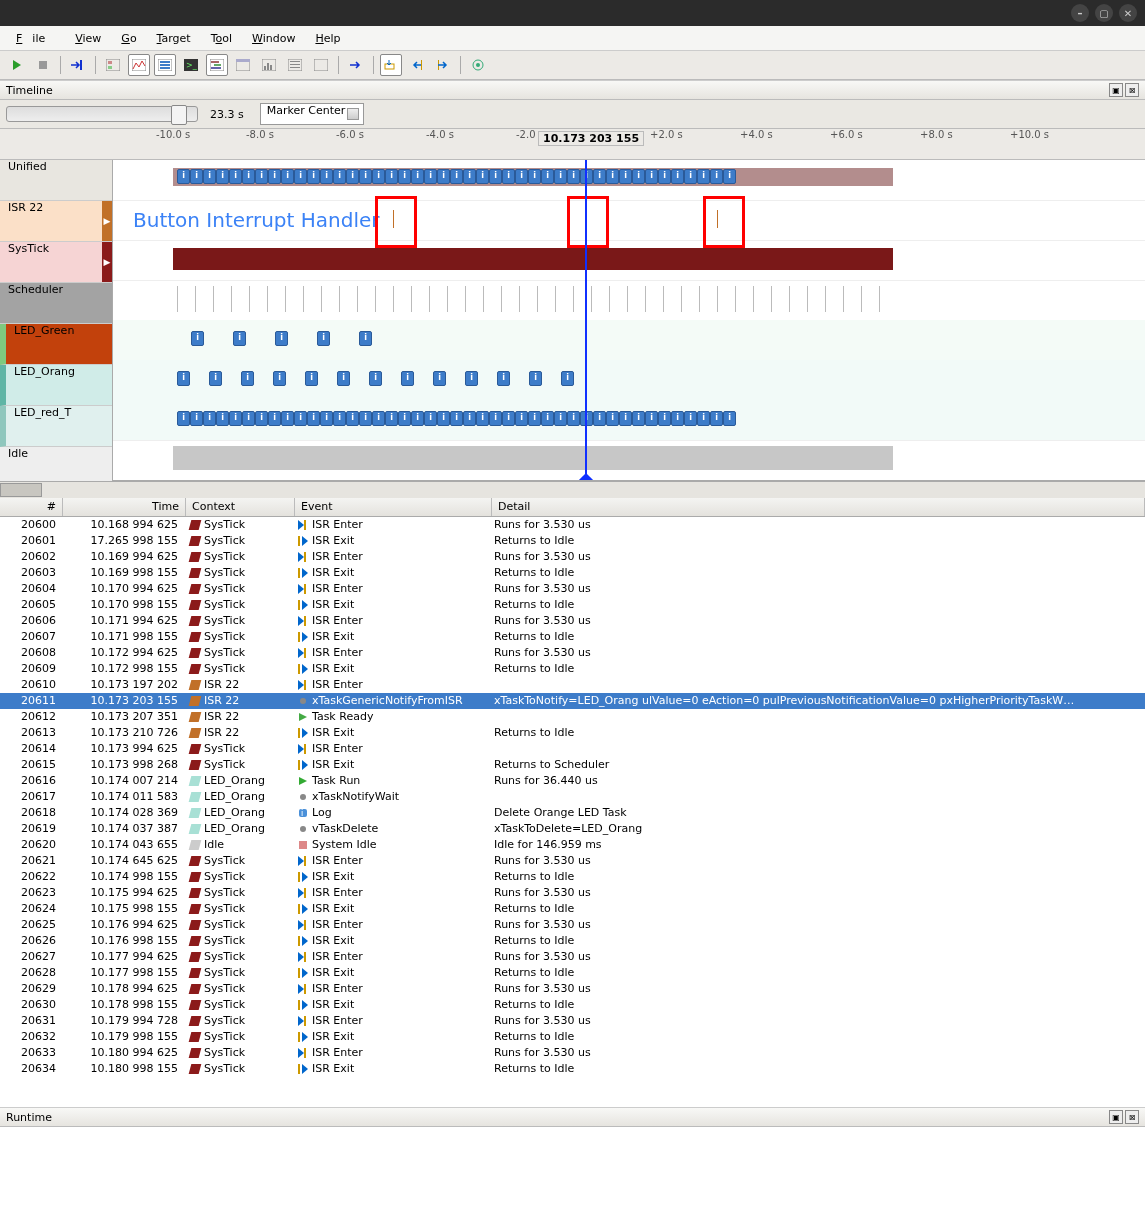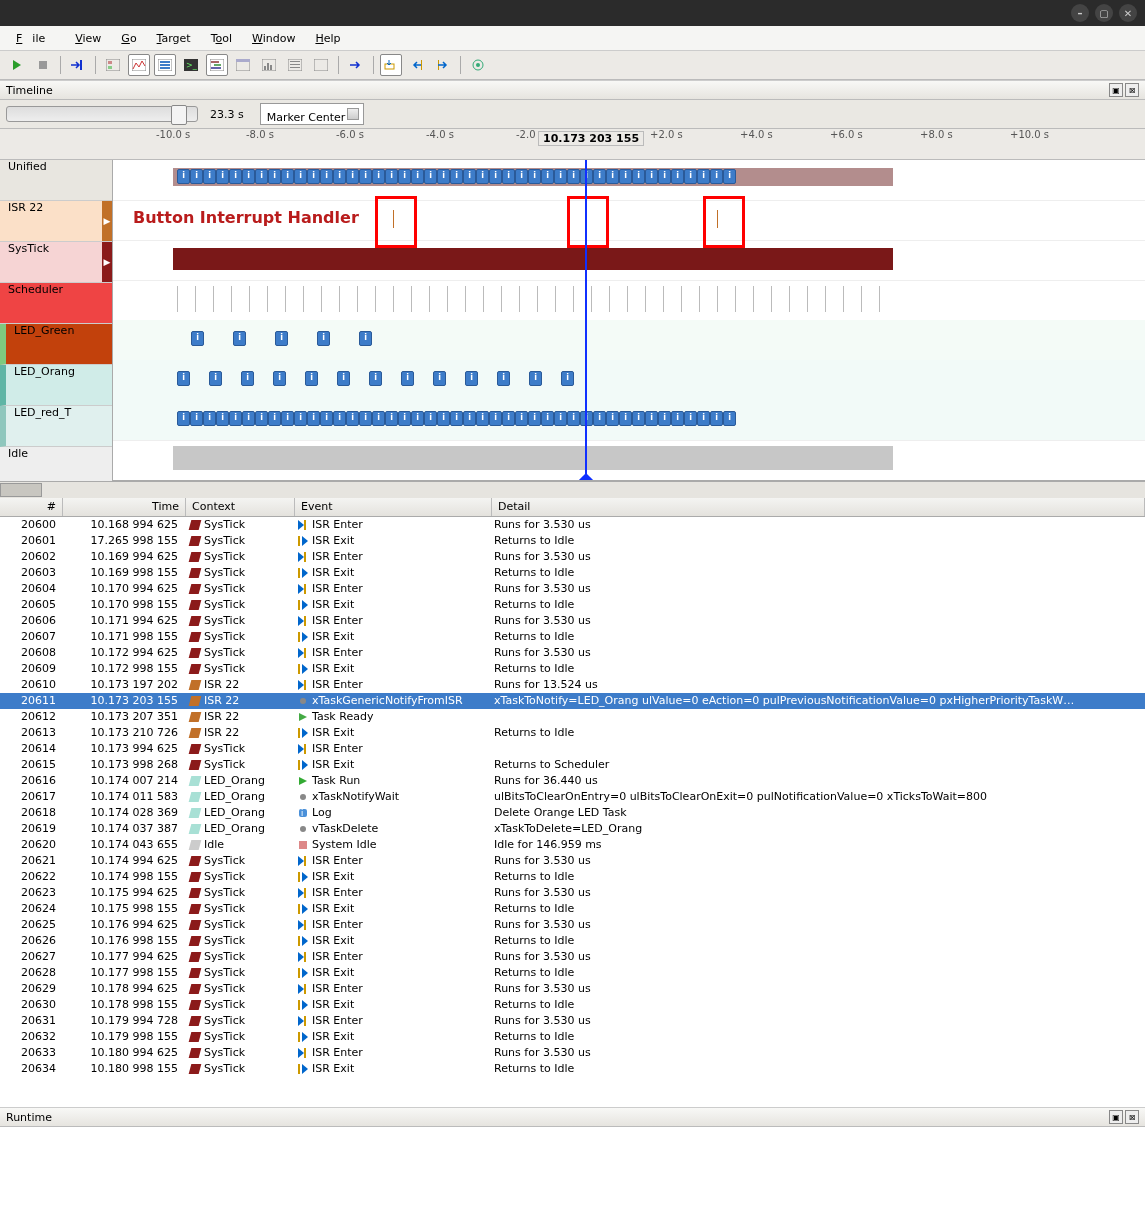--- a/index.html
+++ b/index.html
@@ -13,51 +13,51 @@
 .toolbar .tb{width:20px;height:20px;margin:0 2px;display:flex;align-items:center;justify-content:center;border:1px solid transparent;border-radius:2px}
 .toolbar .tb.sel{border:1px solid #888;background:#fff}
 .toolbar .sep{width:1px;height:18px;background:#aaa;margin:0 4px}
 .panelhdr{background:linear-gradient(#f8f8f6,#e6e4df);height:18px;border-top:1px solid #ccc;border-bottom:1px solid #bbb;display:flex;align-items:center;padding:0 6px;font-size:11px}
 .panelhdr .spacer{flex:1}
 .panelhdr .pbtn{width:12px;height:12px;border:1px solid #888;margin-left:2px;font-size:8px;display:flex;align-items:center;justify-content:center;background:#eee}
 
 .timeline-ctrl{height:28px;background:#eae8e3;display:flex;align-items:center;padding:0 6px;border-bottom:1px solid #bbb}
 .slider{width:190px;height:14px;background:linear-gradient(#ddd,#eee);border:1px solid #999;border-radius:3px;position:relative;margin-right:12px}
 .slider .thumb{position:absolute;right:10px;top:-2px;width:14px;height:18px;background:#f4f4f4;border:1px solid #888;border-radius:2px}
-.combobox{height:20px;border:1px solid #999;background:#fff;padding:0 18px 0 6px;font-size:11px;position:relative;display:flex;align-items:flex-end}
+.combobox{height:20px;border:1px solid #999;background:#fff;padding:0 18px 0 6px;font-size:11px;position:relative;display:flex;align-items:flex-start}
 .combobox:after{content:"";position:absolute;right:4px;top:4px;width:10px;height:10px;background:linear-gradient(#eee,#ccc);border:1px solid #999}
 .ruler{height:30px;background:#eceae6;position:relative;border-bottom:1px solid #bbb}
 .ruler .tick{position:absolute;top:0;font-size:10px;color:#555}
 .ruler .center{position:absolute;top:2px;font-weight:bold;font-size:11px;background:#eceae6;padding:0 4px;border:1px solid #bbb}
 .tracks{display:flex;height:320px;background:#fff;border-bottom:1px solid #aaa;position:relative}
 .tracknames{width:112px;background:#eceae6;border-right:1px solid #aaa}
 .trackrow{height:40px;border-bottom:1px solid #ccc;display:flex;padding-left:8px;font-size:11px;position:relative}
 .trackrow .arrow{position:absolute;right:0;top:0;bottom:0;width:10px;display:flex;align-items:center;justify-content:center}
 .tr-unified{background:#e8e6e0}
 .tr-isr22{background:#fbe0c8}
 .tr-isr22 .arrow{background:#c17028;color:#fff;font-size:9px}
 .tr-systick{background:#f6d4d4}
 .tr-systick .arrow{background:#8b1a1a;color:#fff;font-size:9px}
-.tr-sched{background:#ef4444}
+.tr-sched{background:#a3a3a3}
 .tr-green{background:#c2410c;border-left:6px solid #7fc97f}
 .tr-orang{background:#d0ece8;border-left:6px solid #5fb5a5}
 .tr-red{background:#e0f0ee;border-left:6px solid #8fc7bd}
 .tr-idle{background:#eee}
 .lanes{flex:1;position:relative;overflow:hidden}
 .lane{position:absolute;left:0;right:0;height:40px;border-bottom:1px solid #eee}
 .lane .bar{position:absolute;top:8px;height:18px}
 .unifiedbar{background:#b38d8d;top:6px;height:20px}
 .systickbar{background:#7a1818}
 .idlebar{background:#c7c7c7}
 .marker{position:absolute;width:11px;height:13px;background:#3d7cc9;border:1px solid #2a5a99;border-radius:2px;top:11px}
 .marker:before{content:"i";color:#fff;font-size:8px;font-weight:bold;display:block;text-align:center;line-height:12px}
 .cursor-line{position:absolute;top:0;bottom:0;width:2px;background:#1030ff;z-index:5}
 .cursor-diamond{position:absolute;width:10px;height:10px;background:#1030ff;transform:rotate(45deg);left:-4px;bottom:-5px}
 .redbox{position:absolute;border:3px solid red;height:46px;top:36px;z-index:4}
-.annot{position:absolute;color:#b91c1c;font-size:16px;font-weight:700;z-index:4}
+.annot{position:absolute;color:#3b82f6;font-size:20px;font-weight:400;z-index:4}
 .hscroll{height:16px;background:#e6e4df;border-top:1px solid #aaa;position:relative}
 .hscroll .thumb{position:absolute;left:0;width:40px;top:1px;bottom:1px;background:#c8c6c0;border:1px solid #999}
 
 .events{flex:1;overflow:auto;background:#fff}
 .ev-hdr{display:flex;background:linear-gradient(#f4f4f2,#e4e2dd);border-bottom:1px solid #aaa;height:18px;position:sticky;top:0}
 .ev-hdr div{border-right:1px solid #bbb;padding:2px 6px;font-size:11px}
 .c-num{width:50px;text-align:right}
 .c-time{width:110px;text-align:right}
 .c-ctx{width:96px}
 .c-ev{width:184px}
@@ -580,21 +580,20 @@
           <div class="c-det">Returns to Idle</div>
         </div>
         <div class="ev-row">
           <div class="c-num">20610</div>
           <div class="c-time">10.173 197 202</div>
           <div class="c-ctx"><span class="ctx-ico ico-isr22"></span>ISR 22</div>
           <div class="c-ev"><span class="ev-ico"><svg width="10" height="10">
                 <path d="M0 0 L6 5 L0 10 Z" fill="#0066cc"></path>
                 <rect x="6" y="0" width="2" height="10" fill="#cc9900"></rect>
               </svg></span>ISR Enter</div>
-          <div class="c-det">Runs for 13.524 us</div>
         </div>
         <div class="ev-row sel">
           <div class="c-num">20611</div>
           <div class="c-time">10.173 203 155</div>
           <div class="c-ctx"><span class="ctx-ico ico-isr22"></span>ISR 22</div>
           <div class="c-ev"><span class="ev-ico"><svg width="10" height="10">
                 <circle cx="5" cy="5" r="3" fill="#888"></circle>
               </svg></span>xTaskGenericNotifyFromISR</div>
           <div class="c-det">xTaskToNotify=LED_Orang ulValue=0 eAction=0 pulPreviousNotificationValue=0 pxHigherPriorityTaskW…</div>
         </div>
@@ -644,21 +643,20 @@
               </svg></span>Task Run</div>
           <div class="c-det">Runs for 36.440 us</div>
         </div>
         <div class="ev-row">
           <div class="c-num">20617</div>
           <div class="c-time">10.174 011 583</div>
           <div class="c-ctx"><span class="ctx-ico ico-ledorang"></span>LED_Orang</div>
           <div class="c-ev"><span class="ev-ico"><svg width="10" height="10">
                 <circle cx="5" cy="5" r="3" fill="#888"></circle>
               </svg></span>xTaskNotifyWait</div>
-          <div class="c-det">ulBitsToClearOnEntry=0 ulBitsToClearOnExit=0 pulNotificationValue=0 xTicksToWait=800</div>
         </div>
         <div class="ev-row">
           <div class="c-num">20618</div>
           <div class="c-time">10.174 028 369</div>
           <div class="c-ctx"><span class="ctx-ico ico-ledorang"></span>LED_Orang</div>
           <div class="c-ev"><span class="ev-ico"><svg width="10" height="10">
                 <rect x="1" y="1" width="8" height="8" rx="2" fill="#4a90d9"></rect>
                 <text x="3" y="8" fill="#fff" font-size="8">i</text>
               </svg></span>Log</div>
           <div class="c-det">Delete Orange LED Task</div>
@@ -676,21 +674,21 @@
           <div class="c-num">20620</div>
           <div class="c-time">10.174 043 655</div>
           <div class="c-ctx"><span class="ctx-ico ico-idle"></span>Idle</div>
           <div class="c-ev"><span class="ev-ico"><svg width="10" height="10">
                 <rect x="1" y="1" width="8" height="8" fill="#d88"></rect>
               </svg></span>System Idle</div>
           <div class="c-det">Idle for 146.959 ms</div>
         </div>
         <div class="ev-row">
           <div class="c-num">20621</div>
-          <div class="c-time">10.174 994 625</div>
+          <div class="c-time">10.174 645 625</div>
           <div class="c-ctx"><span class="ctx-ico ico-systick"></span>SysTick</div>
           <div class="c-ev"><span class="ev-ico"><svg width="10" height="10">
                 <path d="M0 0 L6 5 L0 10 Z" fill="#0066cc"></path>
                 <rect x="6" y="0" width="2" height="10" fill="#cc9900"></rect>
               </svg></span>ISR Enter</div>
           <div class="c-det">Runs for 3.530 us</div>
         </div>
         <div class="ev-row">
           <div class="c-num">20622</div>
           <div class="c-time">10.174 998 155</div>

